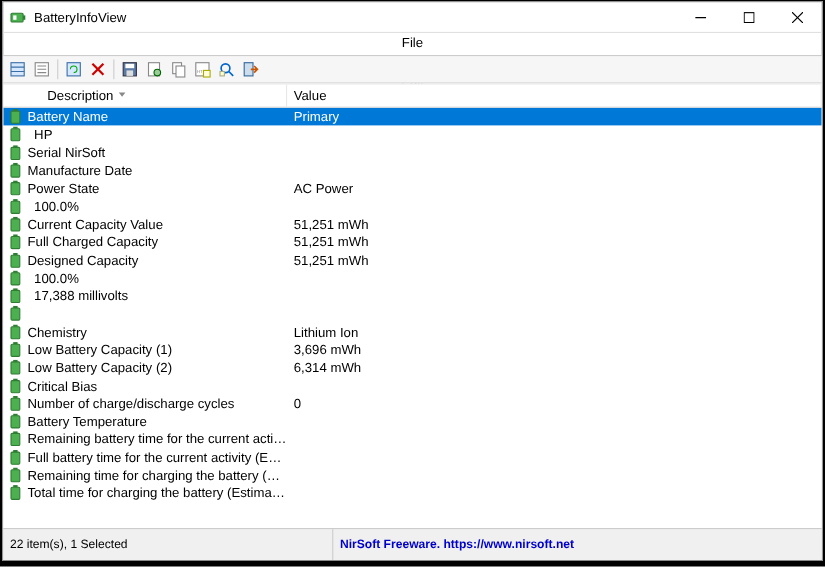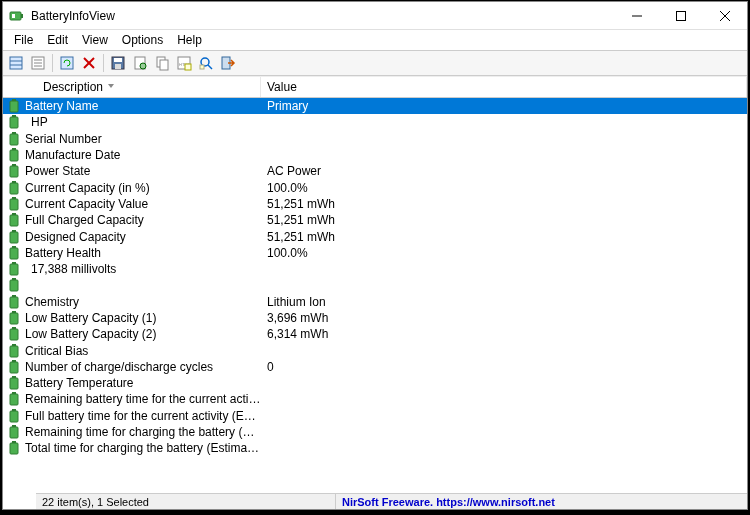--- a/index.html
+++ b/index.html
@@ -36,21 +36,22 @@
     display: flex; align-items: center; justify-content: center;
     font-family: "Segoe MDL2 Assets", sans-serif;
     font-size: 10px;
   }
   .win-btn svg { pointer-events: none; }
   .menubar {
     height: 20px;
     display: flex;
     align-items: center;
     padding: 0 4px;
-    gap: 0;
+    gap: 16px;
+    flex-direction: column;
   }
   .menubar .menu-item {
     padding: 2px 7px;
     font-size: 12px;
     color: #000;
   }
   .toolbar {
     height: 26px;
     border-top: 1px solid #ccc;
     border-bottom: 1px solid #ccc;
@@ -105,27 +106,26 @@
   .row .desc {
     width: 236px;
     white-space: nowrap;
     overflow: hidden;
     text-overflow: ellipsis;
   }
   .row .val {
     padding-left: 6px;
   }
   .statusbar {
-    height: 16px;
+    height: 29px;
     border-top: 1px solid #ccc;
     background: #f0f0f0;
     display: flex;
     align-items: flex-start;
     font-size: 11px;
-    margin-left: 33px;
   }
   .status-cell {
     padding: 0 6px;
     border-right: 1px solid #ccc;
     height: 100%;
     display: flex;
     align-items: center;
   }
   .status-cell.link {
     color: #0000cc;
@@ -270,21 +270,21 @@
             <rect x="3" y="0" width="4" height="2" fill="#2e7d32"></rect>
             <rect x="1" y="2" width="8" height="11" rx="1" fill="#4caf50" stroke="#2e7d32"></rect>
           </svg></span>
         <span class="val">HP</span>
       </div>
       <div class="row">
         <span class="icon"><svg width="12" height="14" viewBox="0 0 12 14">
             <rect x="3" y="0" width="4" height="2" fill="#2e7d32"></rect>
             <rect x="1" y="2" width="8" height="11" rx="1" fill="#4caf50" stroke="#2e7d32"></rect>
           </svg></span>
-        <span class="desc">Serial Number</span>
+        <span class="desc">Serial NirSoft</span>
         <span class="val"></span>
       </div>
       <div class="row">
         <span class="icon"><svg width="12" height="14" viewBox="0 0 12 14">
             <rect x="3" y="0" width="4" height="2" fill="#2e7d32"></rect>
             <rect x="1" y="2" width="8" height="11" rx="1" fill="#4caf50" stroke="#2e7d32"></rect>
           </svg></span>
         <span class="desc">Manufacture Date</span>
         <span class="val"></span>
       </div>
@@ -294,21 +294,20 @@
             <rect x="1" y="2" width="8" height="11" rx="1" fill="#4caf50" stroke="#2e7d32"></rect>
           </svg></span>
         <span class="desc">Power State</span>
         <span class="val">AC Power</span>
       </div>
       <div class="row">
         <span class="icon"><svg width="12" height="14" viewBox="0 0 12 14">
             <rect x="3" y="0" width="4" height="2" fill="#2e7d32"></rect>
             <rect x="1" y="2" width="8" height="11" rx="1" fill="#4caf50" stroke="#2e7d32"></rect>
           </svg></span>
-        <span class="desc">Current Capacity (in %)</span>
         <span class="val">100.0%</span>
       </div>
       <div class="row">
         <span class="icon"><svg width="12" height="14" viewBox="0 0 12 14">
             <rect x="3" y="0" width="4" height="2" fill="#2e7d32"></rect>
             <rect x="1" y="2" width="8" height="11" rx="1" fill="#4caf50" stroke="#2e7d32"></rect>
           </svg></span>
         <span class="desc">Current Capacity Value</span>
         <span class="val">51,251 mWh</span>
       </div>
@@ -326,21 +325,20 @@
             <rect x="1" y="2" width="8" height="11" rx="1" fill="#4caf50" stroke="#2e7d32"></rect>
           </svg></span>
         <span class="desc">Designed Capacity</span>
         <span class="val">51,251 mWh</span>
       </div>
       <div class="row">
         <span class="icon"><svg width="12" height="14" viewBox="0 0 12 14">
             <rect x="3" y="0" width="4" height="2" fill="#2e7d32"></rect>
             <rect x="1" y="2" width="8" height="11" rx="1" fill="#4caf50" stroke="#2e7d32"></rect>
           </svg></span>
-        <span class="desc">Battery Health</span>
         <span class="val">100.0%</span>
       </div>
       <div class="row">
         <span class="icon"><svg width="12" height="14" viewBox="0 0 12 14">
             <rect x="3" y="0" width="4" height="2" fill="#2e7d32"></rect>
             <rect x="1" y="2" width="8" height="11" rx="1" fill="#4caf50" stroke="#2e7d32"></rect>
           </svg></span>
         <span class="val">17,388 millivolts</span>
       </div>
       <div class="row">

